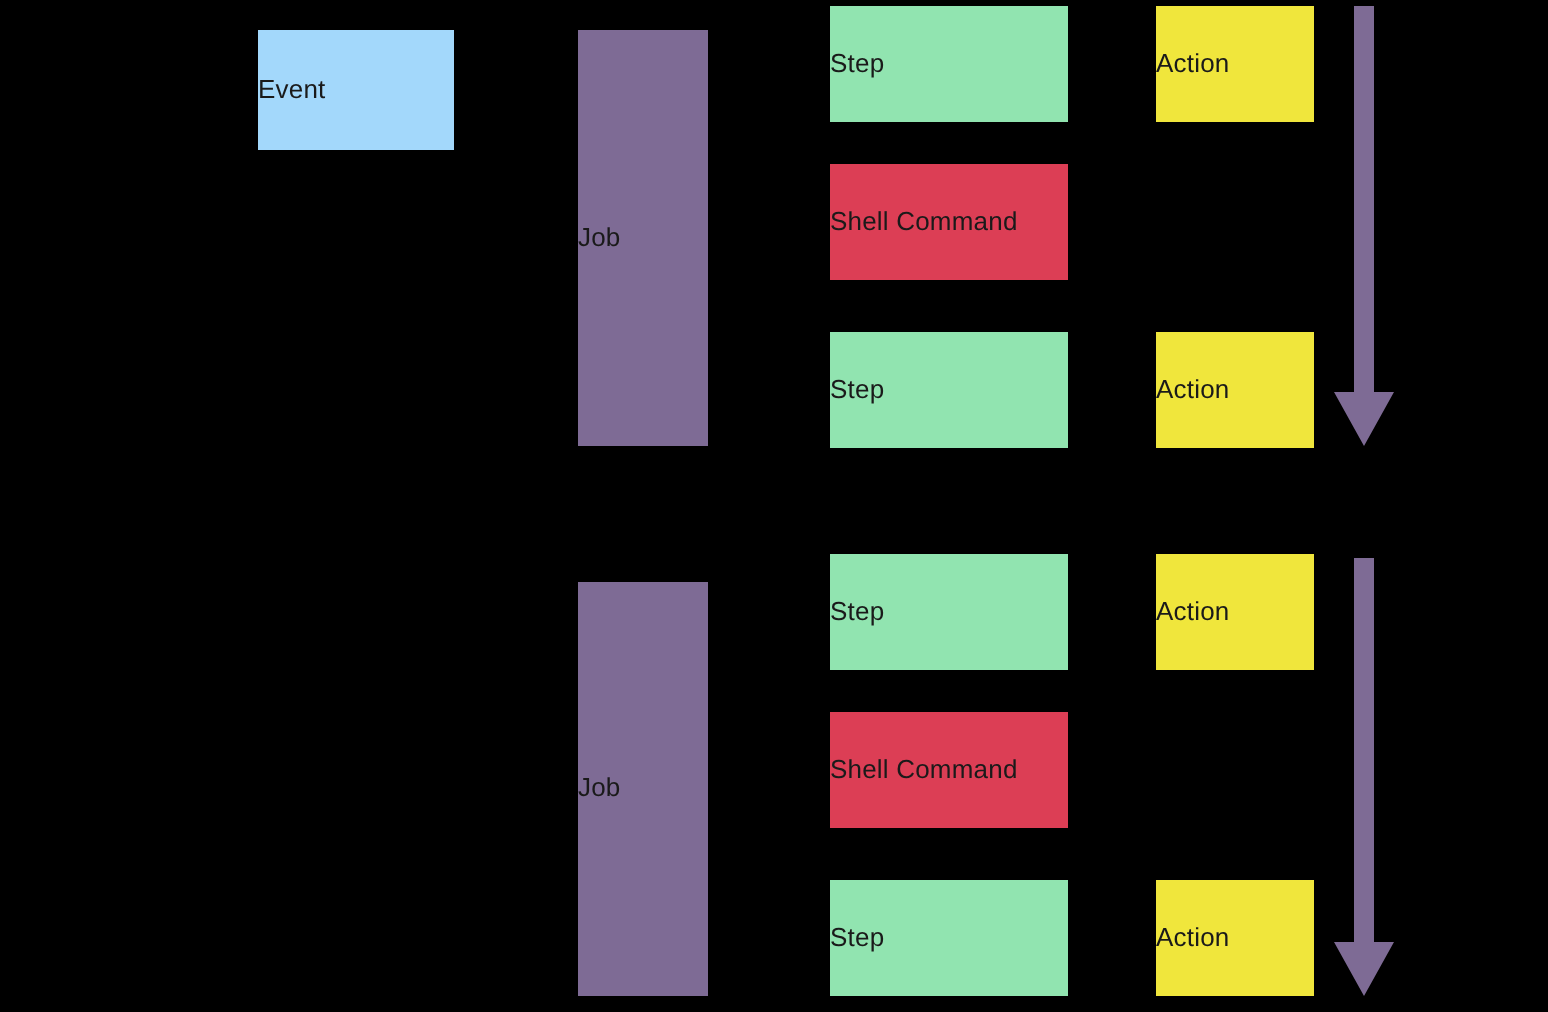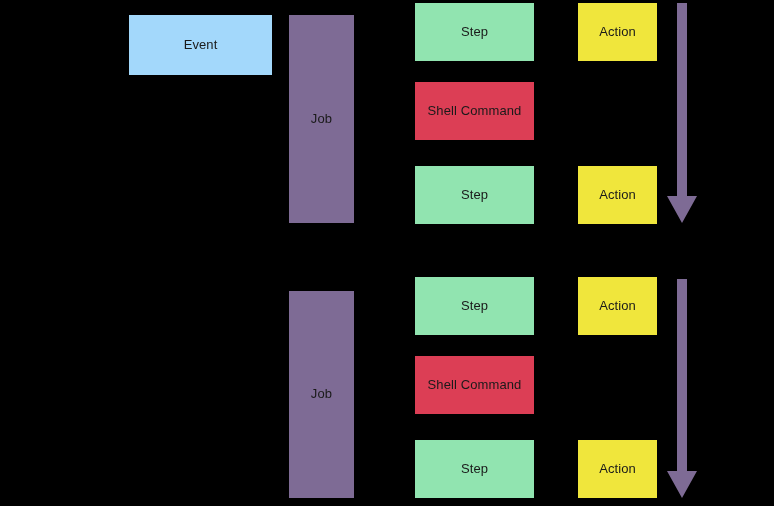--- a/index.html
+++ b/index.html
@@ -15,21 +15,21 @@
     position: relative;
     width: 774px;
     height: 506px;
     background: #000000;
     overflow: hidden;
   }
   .node {
     position: absolute;
     display: flex;
     align-items: center;
-    justify-content: center;
+    justify-content: flex-start;
     box-sizing: border-box;
     color: #1a1a1a;
     font-size: 13px;
     font-family: "Liberation Sans", sans-serif;
     line-height: 1.1;
     text-align: center;
     letter-spacing: 0.1px;
     user-select: none;
   }
   .node-label {
@@ -38,21 +38,21 @@
   }
   .arrow {
     position: absolute;
     overflow: visible;
   }
 </style>
 </head>
 <body>
 
 <div id="canvas" style="background: rgb(0, 0, 0);">
-    <div class="node" style="left: 129px; top: 15px; width: 143px; height: 60px; background: rgb(163, 216, 251); color: rgb(26, 26, 26);">
+    <div class="node" style="left: 129px; top: 15px; width: 98px; height: 60px; background: rgb(163, 216, 251); color: rgb(26, 26, 26);">
       <span class="node-label">Event</span>
     </div>
     <div class="node" style="left: 289px; top: 15px; width: 65px; height: 208px; background: rgb(126, 107, 149); color: rgb(26, 26, 26);">
       <span class="node-label">Job</span>
     </div>
     <div class="node" style="left: 415px; top: 3px; width: 119px; height: 58px; background: rgb(145, 228, 176); color: rgb(26, 26, 26);">
       <span class="node-label">Step</span>
     </div>
     <div class="node" style="left: 578px; top: 3px; width: 79px; height: 58px; background: rgb(240, 230, 60); color: rgb(26, 26, 26);">
       <span class="node-label">Action</span>

